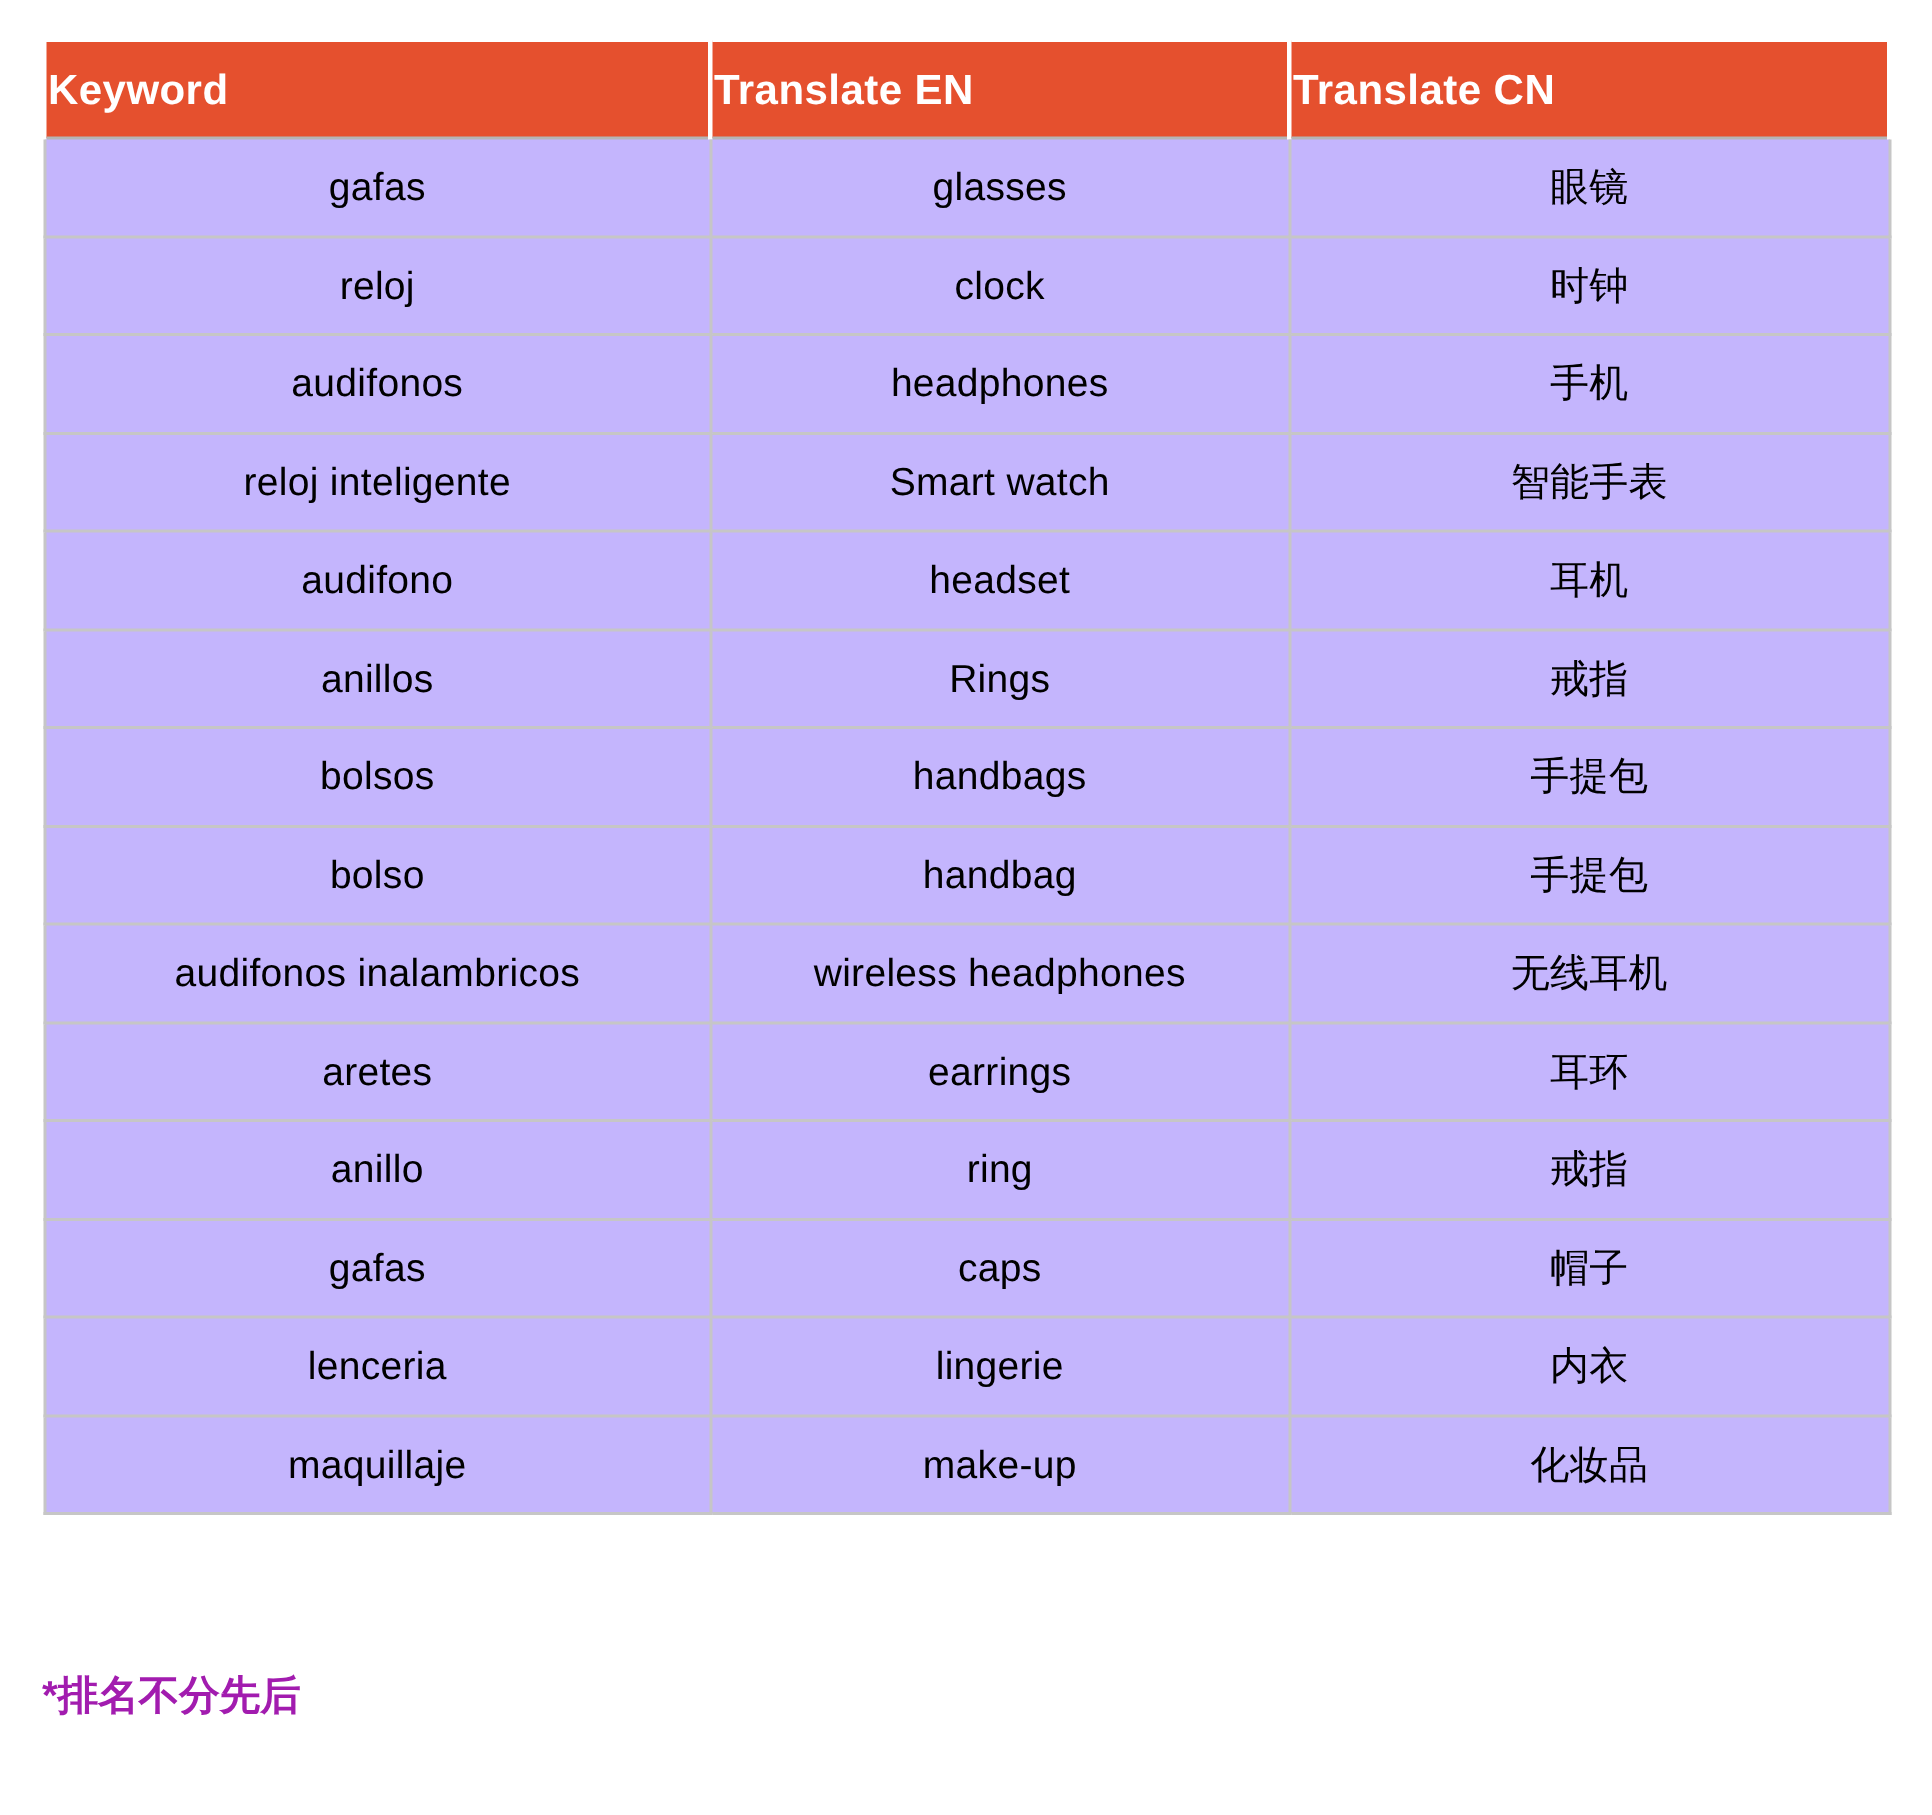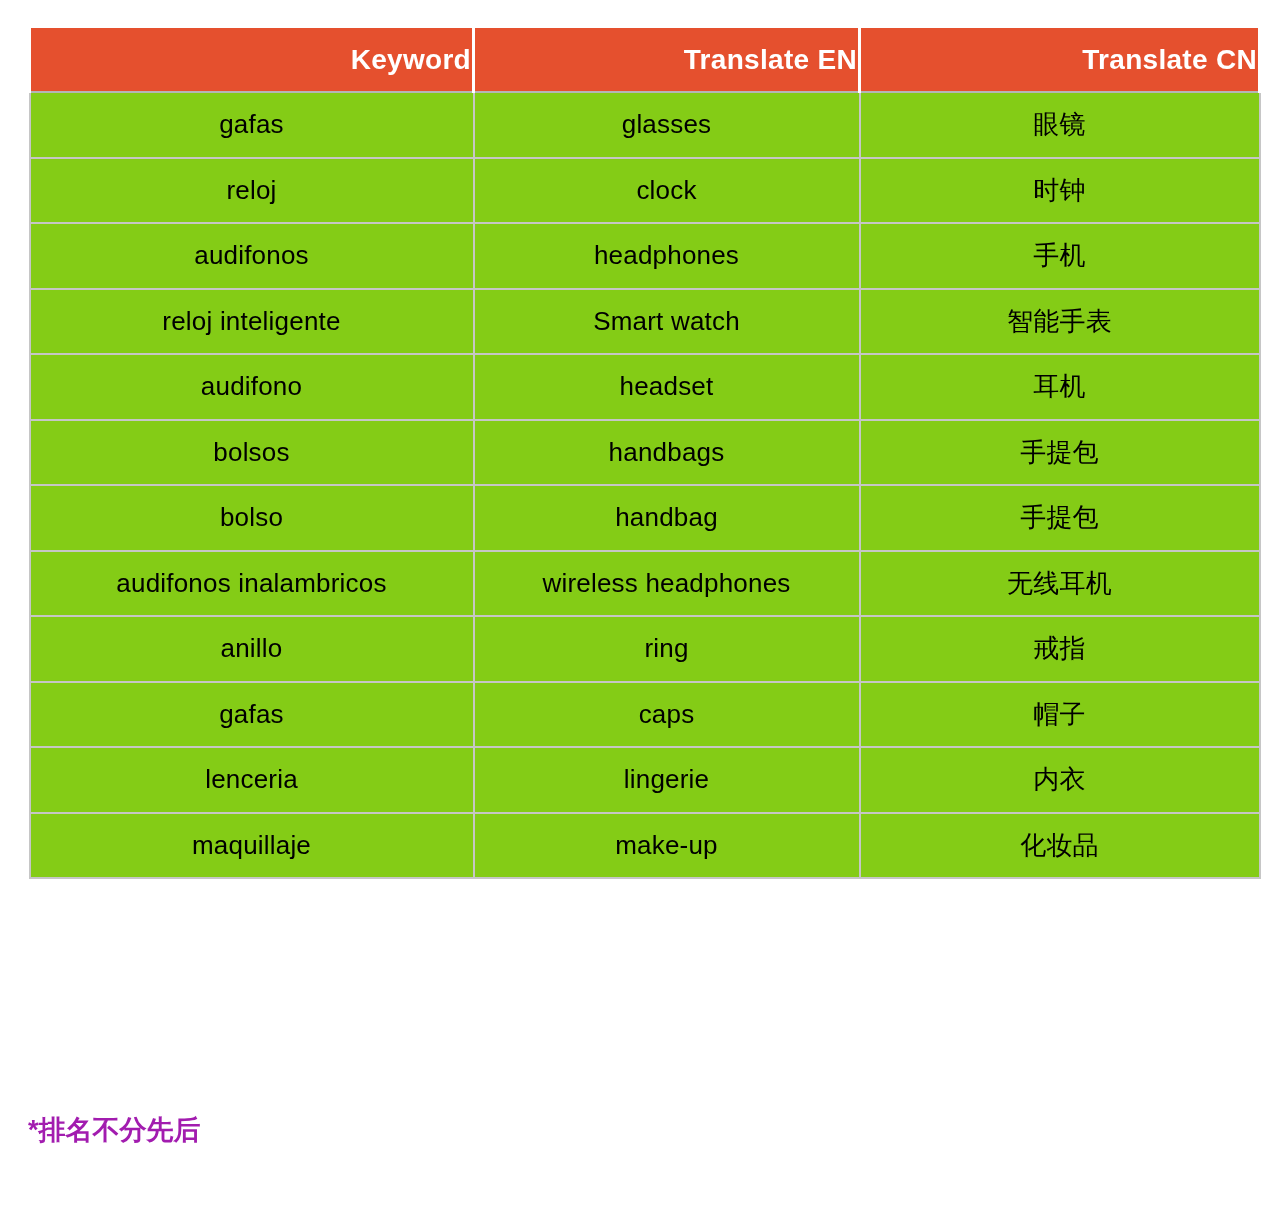--- a/index.html
+++ b/index.html
@@ -30,28 +30,28 @@
   }
   table.translation-table col.c1 { width: 444px; }
   table.translation-table col.c2 { width: 386px; }
   table.translation-table col.c3 { width: 400px; }
   table.translation-table th {
     background: var(--header-bg, #E5502E);
     color: var(--header-text, #FFFFFF);
     font-size: 28px;
     font-weight: bold;
     height: 61px;
-    text-align: right;
+    text-align: left;
     vertical-align: middle;
     border: 3px solid var(--header-divider, #FFFFFF);
     border-bottom: 2px solid #b5b5b5;
     letter-spacing: 0.3px;
   }
   table.translation-table td {
-    background: #84cc16;
+    background: #c4b5fd;
     color: var(--body-text, #000000);
     font-size: 26px;
     height: 61.5px;
     text-align: center;
     vertical-align: middle;
     border: 2px solid var(--grid-line, #C6C6C6);
     letter-spacing: 0.2px;
   }
   .footnote {
     position: absolute;
@@ -100,33 +100,43 @@
             <td>reloj inteligente</td>
             <td>Smart watch</td>
             <td>智能手表</td>
           </tr>
           <tr>
             <td>audifono</td>
             <td>headset</td>
             <td>耳机</td>
           </tr>
           <tr>
+            <td>anillos</td>
+            <td>Rings</td>
+            <td>戒指</td>
+          </tr>
+          <tr>
             <td>bolsos</td>
             <td>handbags</td>
             <td>手提包</td>
           </tr>
           <tr>
             <td>bolso</td>
             <td>handbag</td>
             <td>手提包</td>
           </tr>
           <tr>
             <td>audifonos inalambricos</td>
             <td>wireless headphones</td>
             <td>无线耳机</td>
+          </tr>
+          <tr>
+            <td>aretes</td>
+            <td>earrings</td>
+            <td>耳环</td>
           </tr>
           <tr>
             <td>anillo</td>
             <td>ring</td>
             <td>戒指</td>
           </tr>
           <tr>
             <td>gafas</td>
             <td>caps</td>
             <td>帽子</td>

